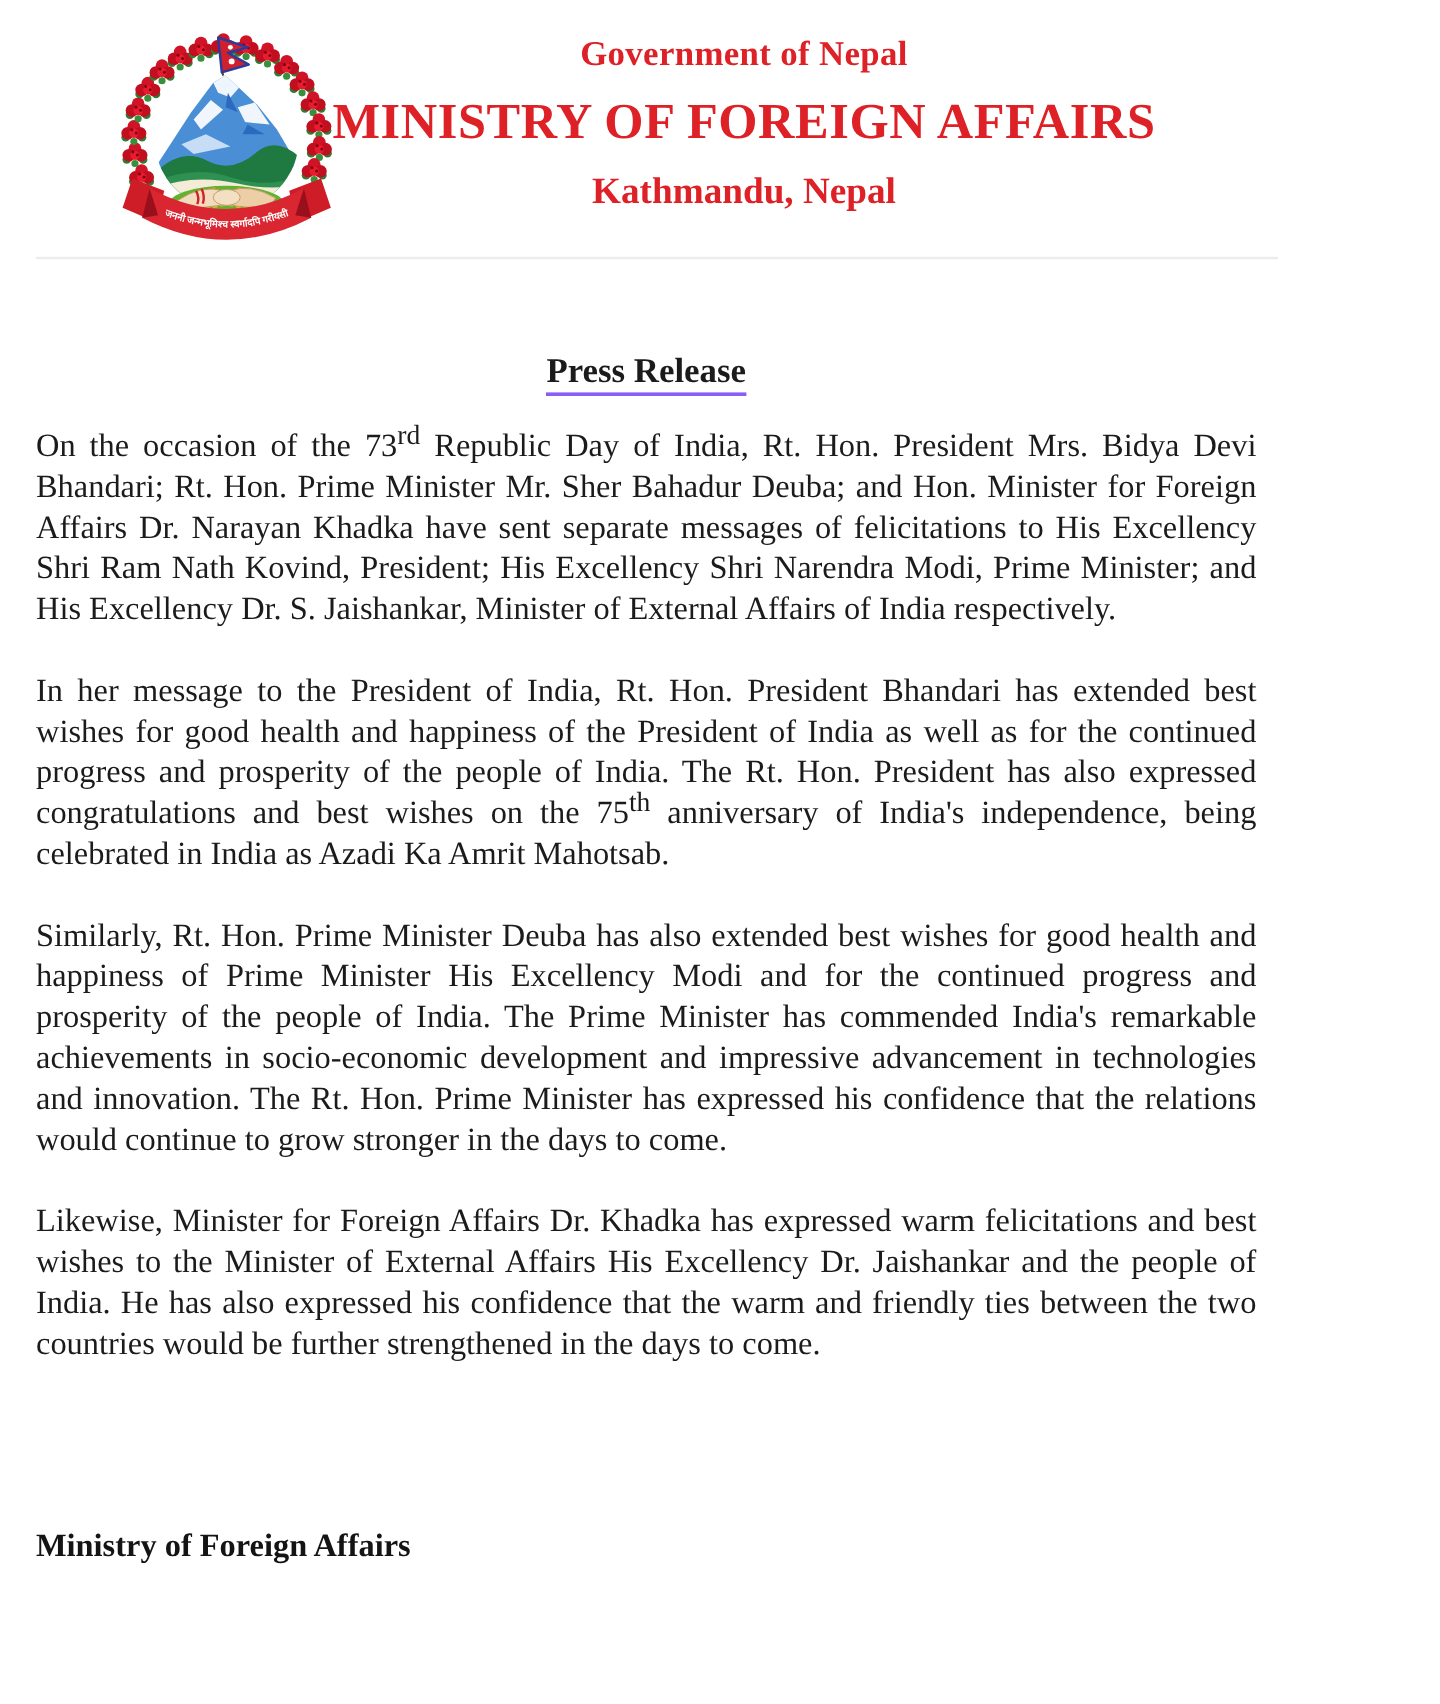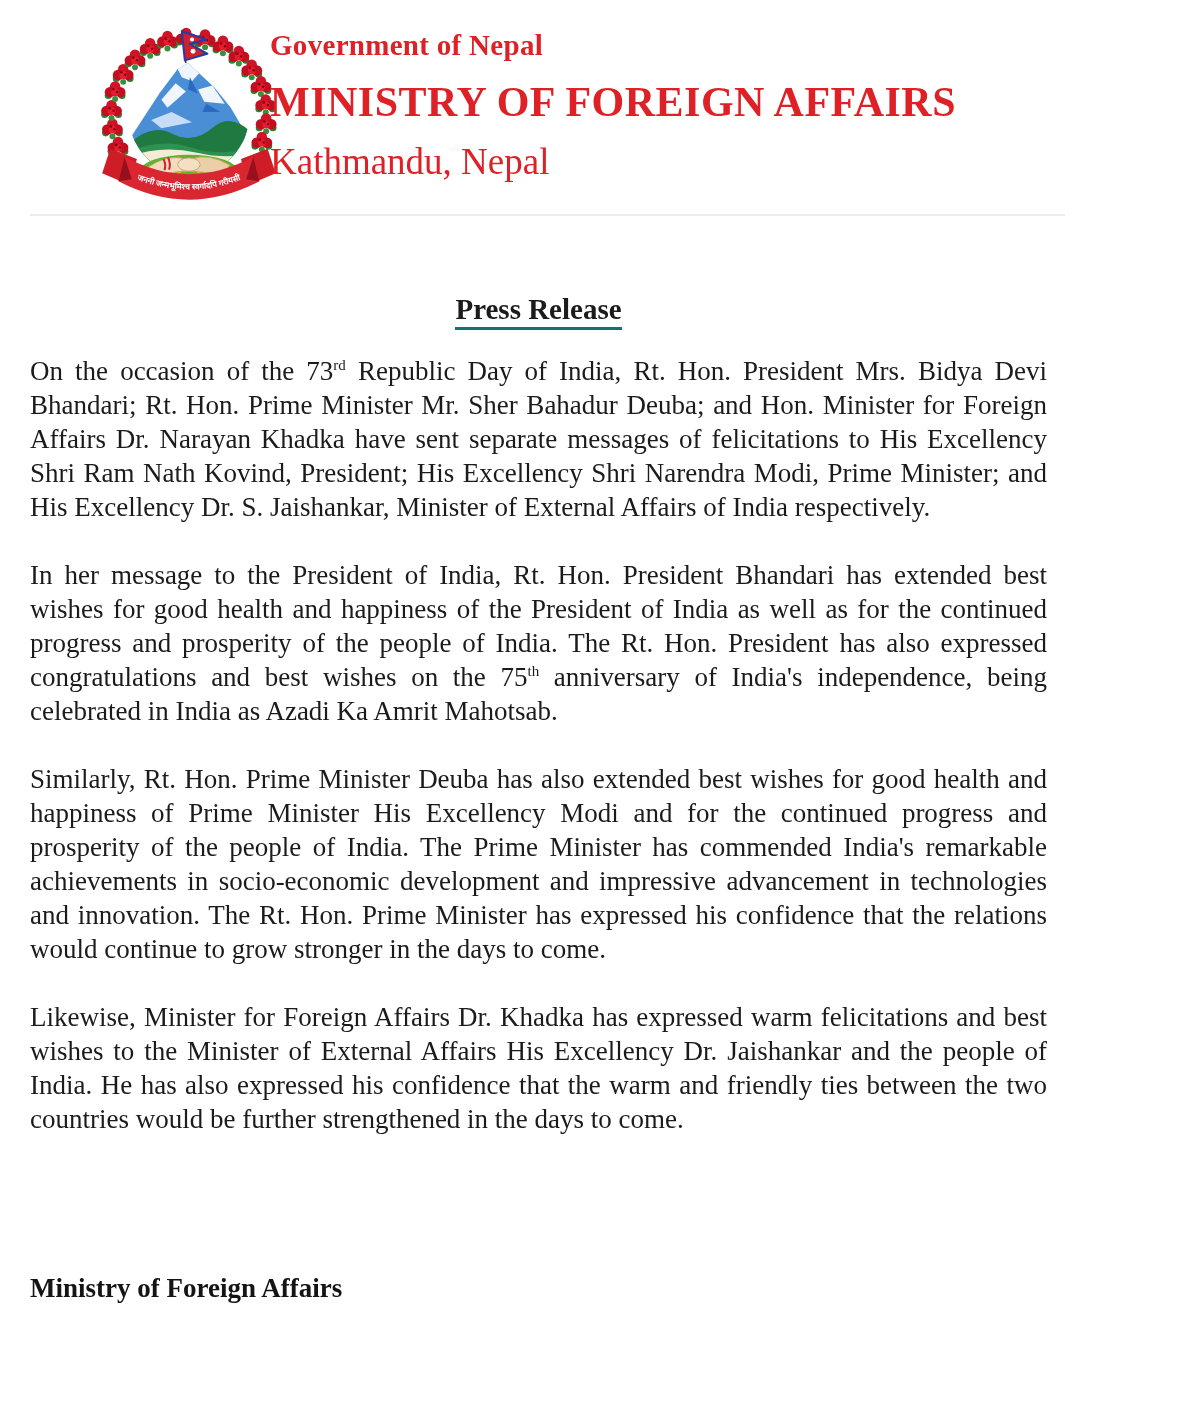--- a/index.html
+++ b/index.html
@@ -10,55 +10,55 @@
     font-family:"Liberation Serif", serif;
     overflow:hidden;
   }
   
   .emblem{
     position:absolute;left:100px;top:18px;
     width:184px;height:194px;
   }
   .head-text{
     position:absolute;left:270px;top:30px;width:700px;
-    text-align:left;color:#de2126;
+    text-align:center;color:#de2126;
   }
   .head-gov{
     font-size:29px;font-weight:bold;line-height:1.1;
     margin:0 0 17px 0;letter-spacing:0.3px;
   }
   .head-ministry{
     font-size:42px;font-weight:bold;line-height:1.1;
     margin:0 0 17px 0;letter-spacing:0.5px;
   }
   .head-loc{
-    font-size:37px;font-weight:normal;line-height:1.1;margin:0;
+    font-size:31px;font-weight:bold;line-height:1.1;margin:0;
   }
   .head-rule{
     position:absolute;left:30px;top:214px;width:1035px;height:0;
     border:none;border-top:2px solid #ececec;margin:0;
   }
   
   .doc-main{
     position:absolute;left:30px;top:293px;width:1017px;
     color:#1b1b1b;
   }
   .doc-title{
     text-align:center;font-size:29px;font-weight:bold;
     margin:0 0 24px 0;
   }
   .doc-title span{
-    display:inline-block;border-bottom:3px solid #0f766e;padding-bottom:1px;
+    display:inline-block;border-bottom:3px solid #8b5cf6;padding-bottom:1px;
   }
   .doc-main p{
     font-size:27px;line-height:34px;text-align:justify;
     margin:0 0 34px 0;
   }
   .doc-main sup{
-    font-size:15px;line-height:0;vertical-align:super;letter-spacing:0;
+    font-size:23px;line-height:0;vertical-align:super;letter-spacing:0;
   }
   .signature{
     position:absolute;left:30px;top:1271px;
     font-size:27px;font-weight:bold;line-height:35px;color:#141414;
   }
 </style>
 </head>
 <body>
 
 <div class="page">

